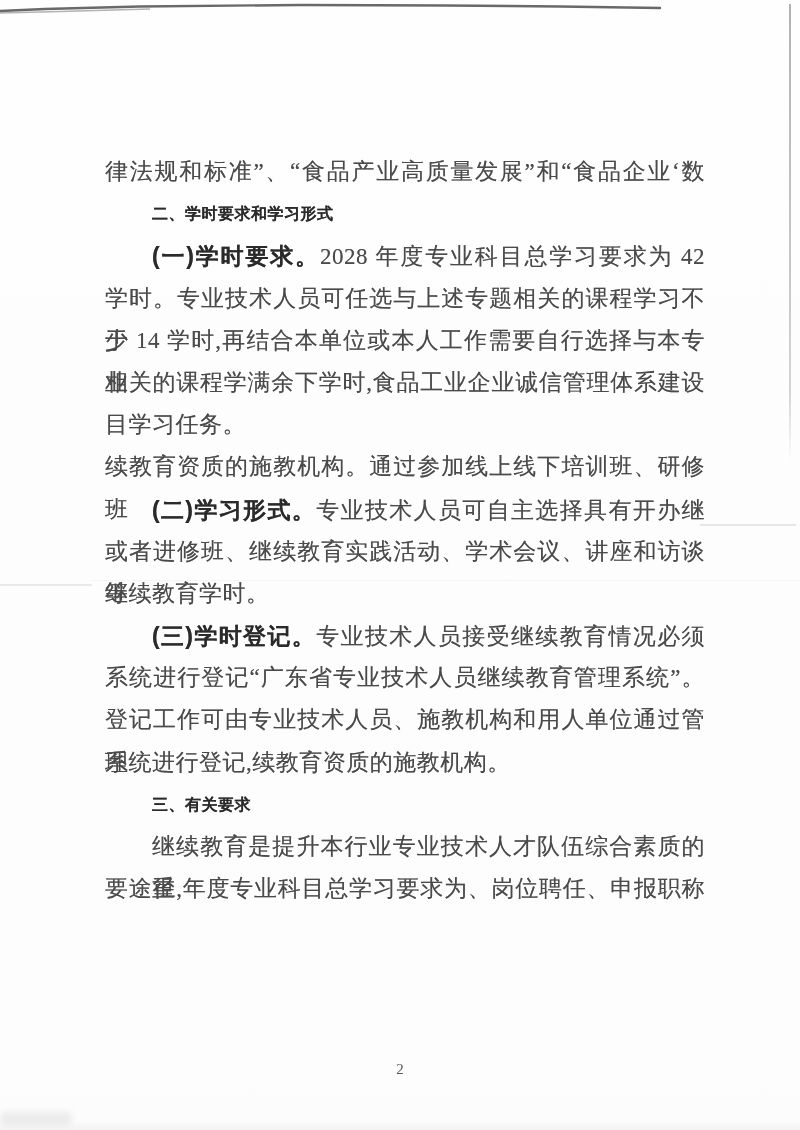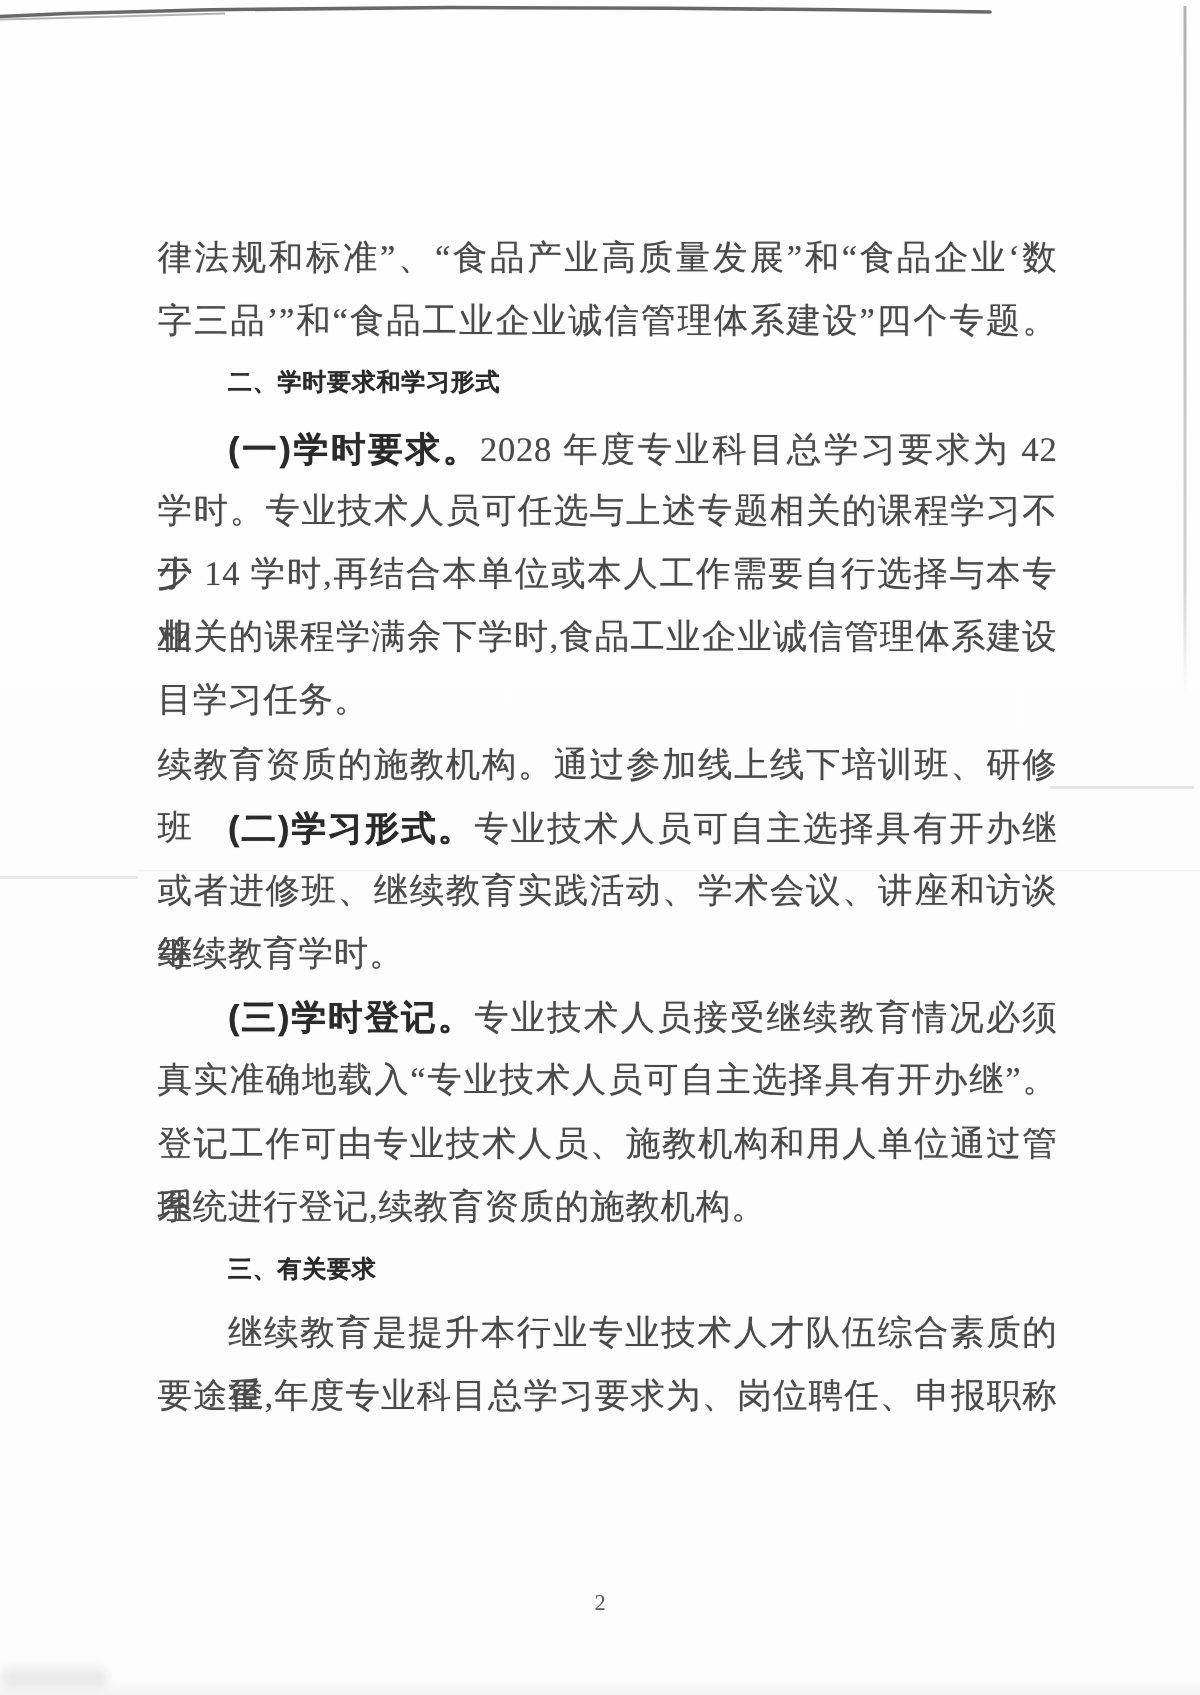--- a/index.html
+++ b/index.html
@@ -95,33 +95,32 @@
   </div>
   <div class="right-scan-line"></div>
   <div class="fold-line-mid"></div>
   <div class="fold-line-right"></div>
   <div class="fold-line-left"></div>
   <div class="bottom-smudge"></div>
   <div class="bottom-edge"></div>
 
   <div class="text-block">
       <div class="line justify"><span class="seg">律法规和标准”、“食品产业高质量发展”和“食品企业‘数</span></div>
-      <div class="line justify"><span class="seg">字三品’”和“食品工业企业诚信管理体系建设”四个专题。</span></div>
       <div class="line indent heading"><span class="seg bold">二、学时要求和学习形式</span></div>
       <div class="line justify indent"><span class="seg bold">(一)学时要求。</span><span class="seg">2028 年度专业科目总学习要求为 42</span></div>
       <div class="line justify"><span class="seg">学时。专业技术人员可任选与上述专题相关的课程学习不少</span></div>
       <div class="line justify"><span class="seg">于 14 学时,再结合本单位或本人工作需要自行选择与本专业</span></div>
       <div class="line justify"><span class="seg">相关的课程学满余下学时,食品工业企业诚信管理体系建设</span></div>
       <div class="line"><span class="seg">目学习任务。</span></div>
       <div class="line justify"><span class="seg">续教育资质的施教机构。通过参加线上线下培训班、研修班</span></div>
       <div class="line justify indent"><span class="seg bold">(二)学习形式。</span><span class="seg">专业技术人员可自主选择具有开办继</span></div>
       <div class="line justify"><span class="seg">或者进修班、继续教育实践活动、学术会议、讲座和访谈等</span></div>
       <div class="line"><span class="seg">继续教育学时。</span></div>
       <div class="line justify indent"><span class="seg bold">(三)学时登记。</span><span class="seg">专业技术人员接受继续教育情况必须</span></div>
-      <div class="line justify"><span class="seg">真实准确地载入“专业技术人员可自主选择具有开办继”。</span></div>
+      <div class="line justify"><span class="seg">系统进行登记“广东省专业技术人员继续教育管理系统”。</span></div>
       <div class="line justify"><span class="seg">登记工作可由专业技术人员、施教机构和用人单位通过管理</span></div>
       <div class="line"><span class="seg">系统进行登记,续教育资质的施教机构。</span></div>
       <div class="line indent heading"><span class="seg bold">三、有关要求</span></div>
       <div class="line justify indent"><span class="seg">继续教育是提升本行业专业技术人才队伍综合素质的重</span></div>
       <div class="line justify"><span class="seg">要途径,年度专业科目总学习要求为、岗位聘任、申报职称</span></div>
     </div>
 
   <div class="page-number">2</div>
 
 </div>

